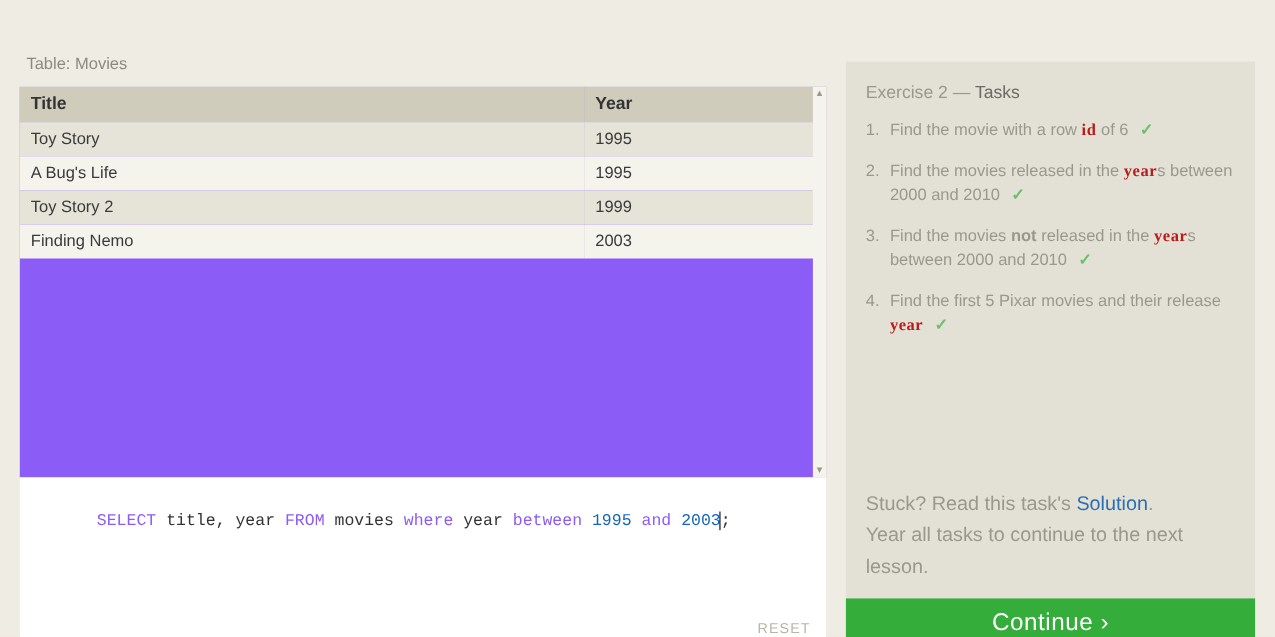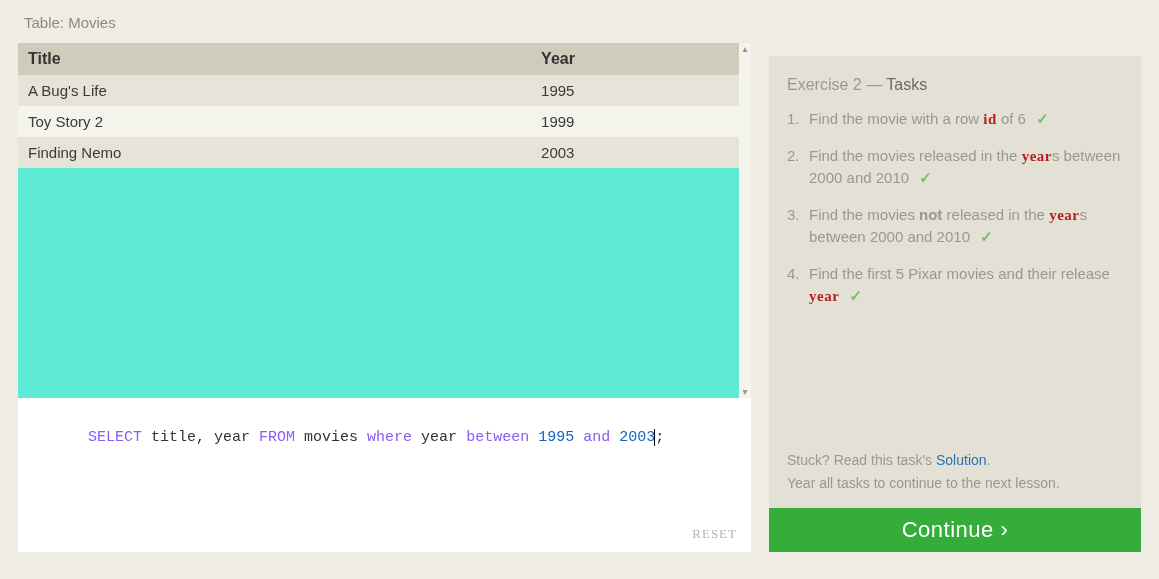--- a/index.html
+++ b/index.html
@@ -20,25 +20,26 @@
   
   .left {
     flex: 1;
     display: flex;
     flex-direction: column;
   }
   .table-label {
     color: #8a8a82;
     font-size: 15px;
     padding: 14px 6px 12px 6px;
+    margin-top: 36px;
   }
   .table-area {
     position: relative;
     height: 355px;
-    background: #5eead4;
+    background: #8b5cf6;
   }
   .results-table {
     width: 100%;
     border-collapse: collapse;
     table-layout: fixed;
   }
   .results-table th {
     text-align: left;
     font-weight: 600;
     font-size: 16px;
@@ -90,21 +91,21 @@
     border-right: 1px solid #000;
     margin-left: -1px;
   }
   .reset {
     position: absolute;
     right: 14px;
     bottom: 10px;
     color: #b8b6aa;
     font-size: 13px;
     letter-spacing: 1px;
-    font-family: Liberation Serif, serif;
+    font-family: Liberation Sans, sans-serif;
     cursor: pointer;
   }
 
   
   .right {
     width: 372px;
     display: flex;
     flex-direction: column;
     padding-top: 56px;
   }
@@ -138,21 +139,21 @@
     color: #b91c1c;
     letter-spacing: 0.5px;
   }
   .check {
     color: #6fbf6a;
     margin-left: 6px;
     font-weight: 600;
   }
   .hint {
     margin-top: auto;
-    font-size: 14px;
+    font-size: 18px;
     color: #9a988e;
     line-height: 1.6;
   }
   .hint a { color: #2b6fb3; text-decoration: none; cursor: pointer; }
   .continue-btn {
     background: #35ad3b;
     color: #fff;
     font-size: 22px;
     height: 44px;
     display: flex;
@@ -174,20 +175,24 @@
     <div class="table-area">
       <table class="results-table">
         <thead>
           <tr>
             <th class="col-title">Title</th>
             <th class="col-year">Year</th>
           </tr>
         </thead>
         <tbody id="tbody">
             <tr>
+              <td class="col-title">Toy Story</td>
+              <td class="col-year">1995</td>
+            </tr>
+            <tr>
               <td class="col-title">A Bug's Life</td>
               <td class="col-year">1995</td>
             </tr>
             <tr>
               <td class="col-title">Toy Story 2</td>
               <td class="col-year">1999</td>
             </tr>
             <tr>
               <td class="col-title">Finding Nemo</td>
               <td class="col-year">2003</td>

